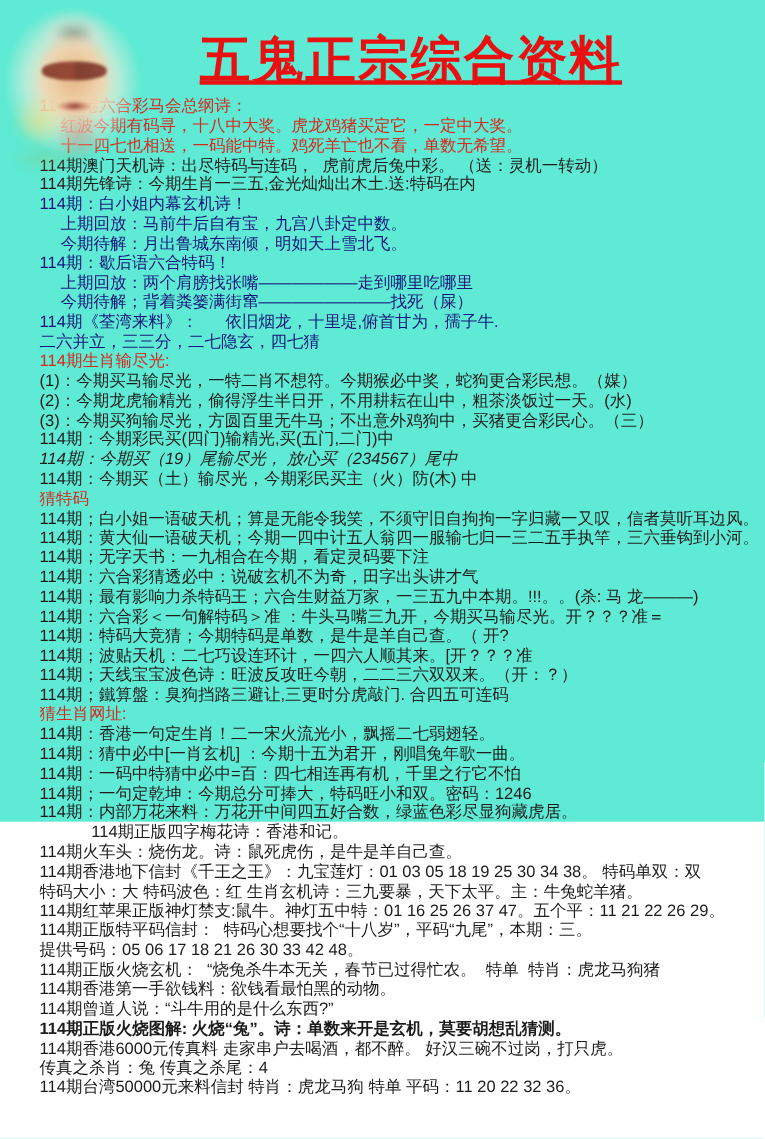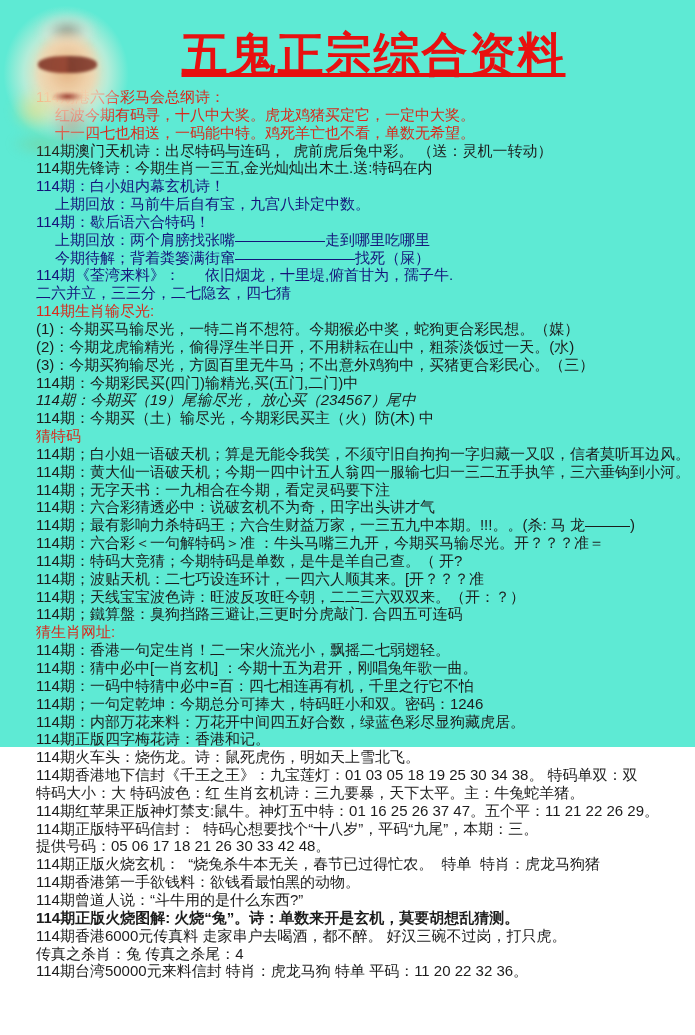--- a/index.html
+++ b/index.html
@@ -62,20 +62,21 @@
     <span class="page-title" style="color: rgb(232, 16, 16);">五鬼正宗综合资料</span>
   </div>
   <div class="content">
       <div class="line" style="color: rgb(216, 42, 28);">114期港六合彩马会总纲诗：</div>
       <div class="line indent" style="color: rgb(216, 42, 28);">红波今期有码寻，十八中大奖。虎龙鸡猪买定它，一定中大奖。</div>
       <div class="line indent" style="color: rgb(216, 42, 28);">十一四七也相送，一码能中特。鸡死羊亡也不看，单数无希望。</div>
       <div class="line" style="color: rgb(28, 28, 28);">114期澳门天机诗：出尽特码与连码，  虎前虎后兔中彩。 （送：灵机一转动）</div>
       <div class="line" style="color: rgb(28, 28, 28);">114期先锋诗：今期生肖一三五,金光灿灿出木土.送:特码在内</div>
       <div class="line" style="color: rgb(20, 20, 122);">114期：白小姐内幕玄机诗！</div>
       <div class="line indent" style="color: rgb(20, 20, 122);">上期回放：马前牛后自有宝，九宫八卦定中数。</div>
+      <div class="line indent" style="color: rgb(20, 20, 122);">今期待解：月出鲁城东南倾，明如天上雪北飞。</div>
       <div class="line" style="color: rgb(20, 20, 122);">114期：歇后语六合特码！</div>
       <div class="line indent" style="color: rgb(20, 20, 122);">上期回放：两个肩膀找张嘴——————走到哪里吃哪里</div>
       <div class="line indent" style="color: rgb(20, 20, 122);">今期待解；背着粪篓满街窜————————找死（屎）</div>
       <div class="line" style="color: rgb(20, 20, 122);">114期《荃湾来料》：      依旧烟龙，十里堤,俯首甘为，孺子牛.</div>
       <div class="line" style="color: rgb(20, 20, 122);">二六并立，三三分，二七隐玄，四七猜</div>
       <div class="line" style="color: rgb(216, 42, 28);">114期生肖输尽光:</div>
       <div class="line" style="color: rgb(28, 28, 28);">(1)：今期买马输尽光，一特二肖不想符。今期猴必中奖，蛇狗更合彩民想。（媒）</div>
       <div class="line" style="color: rgb(28, 28, 28);">(2)：今期龙虎输精光，偷得浮生半日开，不用耕耘在山中，粗茶淡饭过一天。(水)</div>
       <div class="line" style="color: rgb(28, 28, 28);">(3)：今期买狗输尽光，方圆百里无牛马；不出意外鸡狗中，买猪更合彩民心。（三）</div>
       <div class="line" style="color: rgb(28, 28, 28);">114期：今期彩民买(四门)输精光,买(五门,二门)中</div>
@@ -91,22 +92,22 @@
       <div class="line" style="color: rgb(28, 28, 28);">114期：特码大竞猜；今期特码是单数，是牛是羊自己查。（ 开?</div>
       <div class="line" style="color: rgb(28, 28, 28);">114期；波贴天机：二七巧设连环计，一四六人顺其来。[开？？？准</div>
       <div class="line" style="color: rgb(28, 28, 28);">114期；天线宝宝波色诗：旺波反攻旺今朝，二二三六双双来。（开：？）</div>
       <div class="line" style="color: rgb(28, 28, 28);">114期；鐵算盤：臭狗挡路三避让,三更时分虎敲门. 合四五可连码</div>
       <div class="line" style="color: rgb(216, 42, 28);">猜生肖网址:</div>
       <div class="line" style="color: rgb(28, 28, 28);">114期：香港一句定生肖！二一宋火流光小，飘摇二七弱翅轻。</div>
       <div class="line" style="color: rgb(28, 28, 28);">114期：猜中必中[一肖玄机] ：今期十五为君开，刚唱兔年歌一曲。</div>
       <div class="line" style="color: rgb(28, 28, 28);">114期：一码中特猜中必中=百：四七相连再有机，千里之行它不怕</div>
       <div class="line" style="color: rgb(28, 28, 28);">114期；一句定乾坤：今期总分可捧大，特码旺小和双。密码：1246</div>
       <div class="line" style="color: rgb(28, 28, 28);">114期：内部万花来料：万花开中间四五好合数，绿蓝色彩尽显狗藏虎居。</div>
-      <div class="line" style="color: rgb(28, 28, 28);">114期正版四字梅花诗：香港和记。</div>
-      <div class="line" style="color: rgb(28, 28, 28);">114期火车头：烧伤龙。诗：鼠死虎伤，明如天上雪北飞。</div>
+      <div class="line" style="color: rgb(28, 28, 28); margin-left: 47px;">114期正版四字梅花诗：香港和记。</div>
+      <div class="line" style="color: rgb(28, 28, 28);">114期火车头：烧伤龙。诗：鼠死虎伤，是牛是羊自己查。</div>
       <div class="line" style="color: rgb(28, 28, 28);">114期香港地下信封《千王之王》：九宝莲灯：01 03 05 18 19 25 30 34 38。 特码单双：双</div>
       <div class="line" style="color: rgb(28, 28, 28);">特码大小：大 特码波色：红 生肖玄机诗：三九要暴，天下太平。主：牛兔蛇羊猪。</div>
       <div class="line" style="color: rgb(28, 28, 28);">114期红苹果正版神灯禁支:鼠牛。神灯五中特：01 16 25 26 37 47。五个平：11 21 22 26 29。</div>
       <div class="line" style="color: rgb(28, 28, 28);">114期正版特平码信封：  特码心想要找个“十八岁”，平码“九尾”，本期：三。</div>
       <div class="line" style="color: rgb(28, 28, 28);">提供号码：05 06 17 18 21 26 30 33 42 48。</div>
       <div class="line" style="color: rgb(28, 28, 28);">114期正版火烧玄机：  “烧兔杀牛本无关，春节已过得忙农。  特单  特肖：虎龙马狗猪</div>
       <div class="line" style="color: rgb(28, 28, 28);">114期香港第一手欲钱料：欲钱看最怕黑的动物。</div>
       <div class="line" style="color: rgb(28, 28, 28);">114期曾道人说：“斗牛用的是什么东西?”</div>
       <div class="line" style="color: rgb(28, 28, 28); font-weight: bold;">114期正版火烧图解: 火烧“兔”。诗：单数来开是玄机，莫要胡想乱猜测。</div>
       <div class="line" style="color: rgb(28, 28, 28);">114期香港6000元传真料 走家串户去喝酒，都不醉。 好汉三碗不过岗，打只虎。</div>

